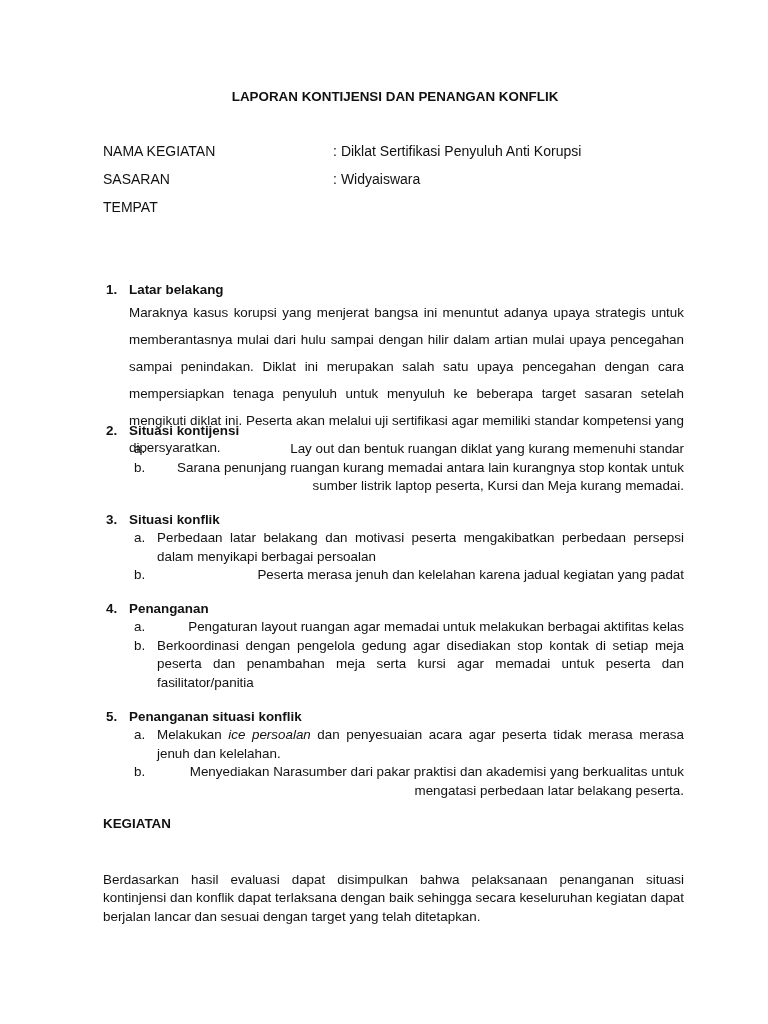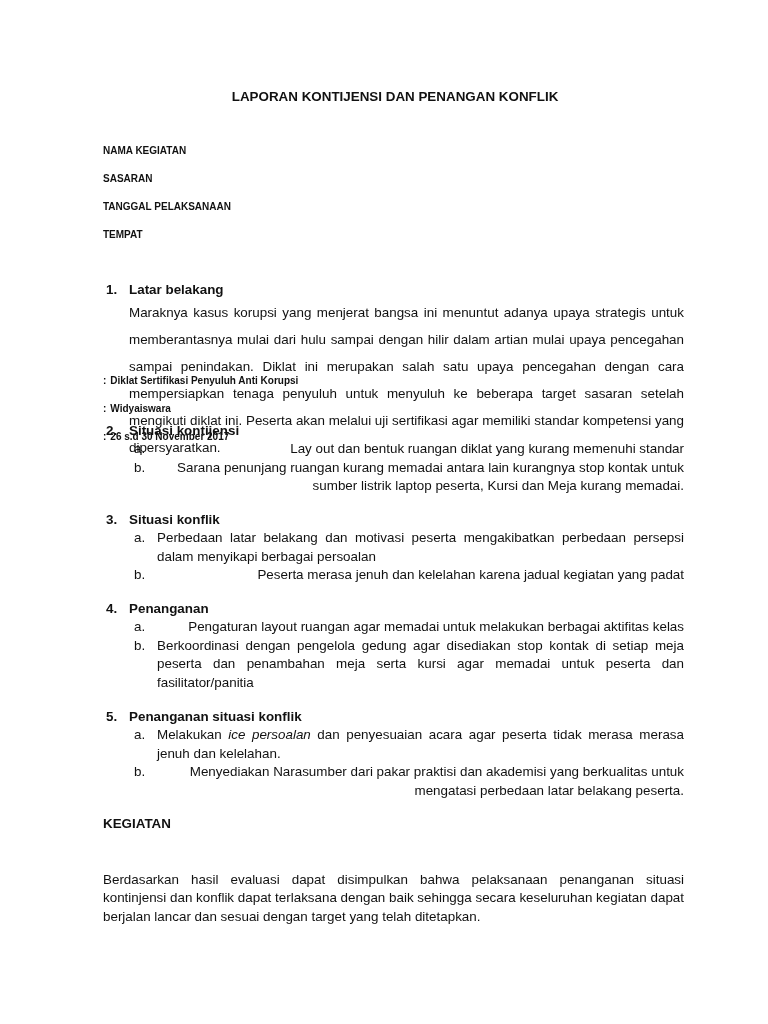--- a/index.html
+++ b/index.html
@@ -34,24 +34,23 @@
   }
   .meta {
     position: absolute;
     left: 94px;
     top: 143px;
     width: 590px;
   }
   .meta-row {
     height: 28px;
     display: flex;
-    font-weight: bold;
-    font-size: 10px;
+    font-weight: normal;
+    font-size: 14px;
     line-height: 16px;
-    flex-direction: column;
   }
   .meta-label {
     width: 230px;
     flex: 0 0 230px;
   }
   .meta-value { flex: 1; }
   .meta-value .colon { margin-right: 4px; }
 
   .section {
     position: absolute;
@@ -107,24 +106,20 @@
   <div class="meta">
     <div class="meta-row">
       <span class="meta-label">NAMA KEGIATAN</span>
       <span class="meta-value"><span class="colon">:</span><span>Diklat Sertifikasi Penyuluh Anti Korupsi</span></span>
     </div>
     <div class="meta-row">
       <span class="meta-label">SASARAN</span>
       <span class="meta-value"><span class="colon">:</span><span>Widyaiswara</span></span>
     </div>
     <div class="meta-row">
-      <span class="meta-label">TANGGAL PELAKSANAAN</span>
-      <span class="meta-value"><span class="colon">:</span><span>26 s.d 30 November 2017</span></span>
-    </div>
-    <div class="meta-row">
       <span class="meta-label">TEMPAT</span>
     </div>
   </div>
 
   <div class="section" style="top:281px;">
     <div class="sec-head">
       <span class="sec-num">1.</span>
       <span>Latar belakang</span>
     </div>
     <div class="sec-body">Maraknya kasus korupsi yang menjerat bangsa ini menuntut adanya upaya strategis untuk memberantasnya mulai dari hulu sampai dengan hilir dalam artian mulai upaya pencegahan sampai penindakan. Diklat ini merupakan salah satu upaya pencegahan dengan cara mempersiapkan tenaga penyuluh untuk menyuluh ke beberapa target sasaran setelah mengikuti diklat ini. Peserta akan melalui uji sertifikasi agar memiliki standar kompetensi yang dipersyaratkan.</div>

